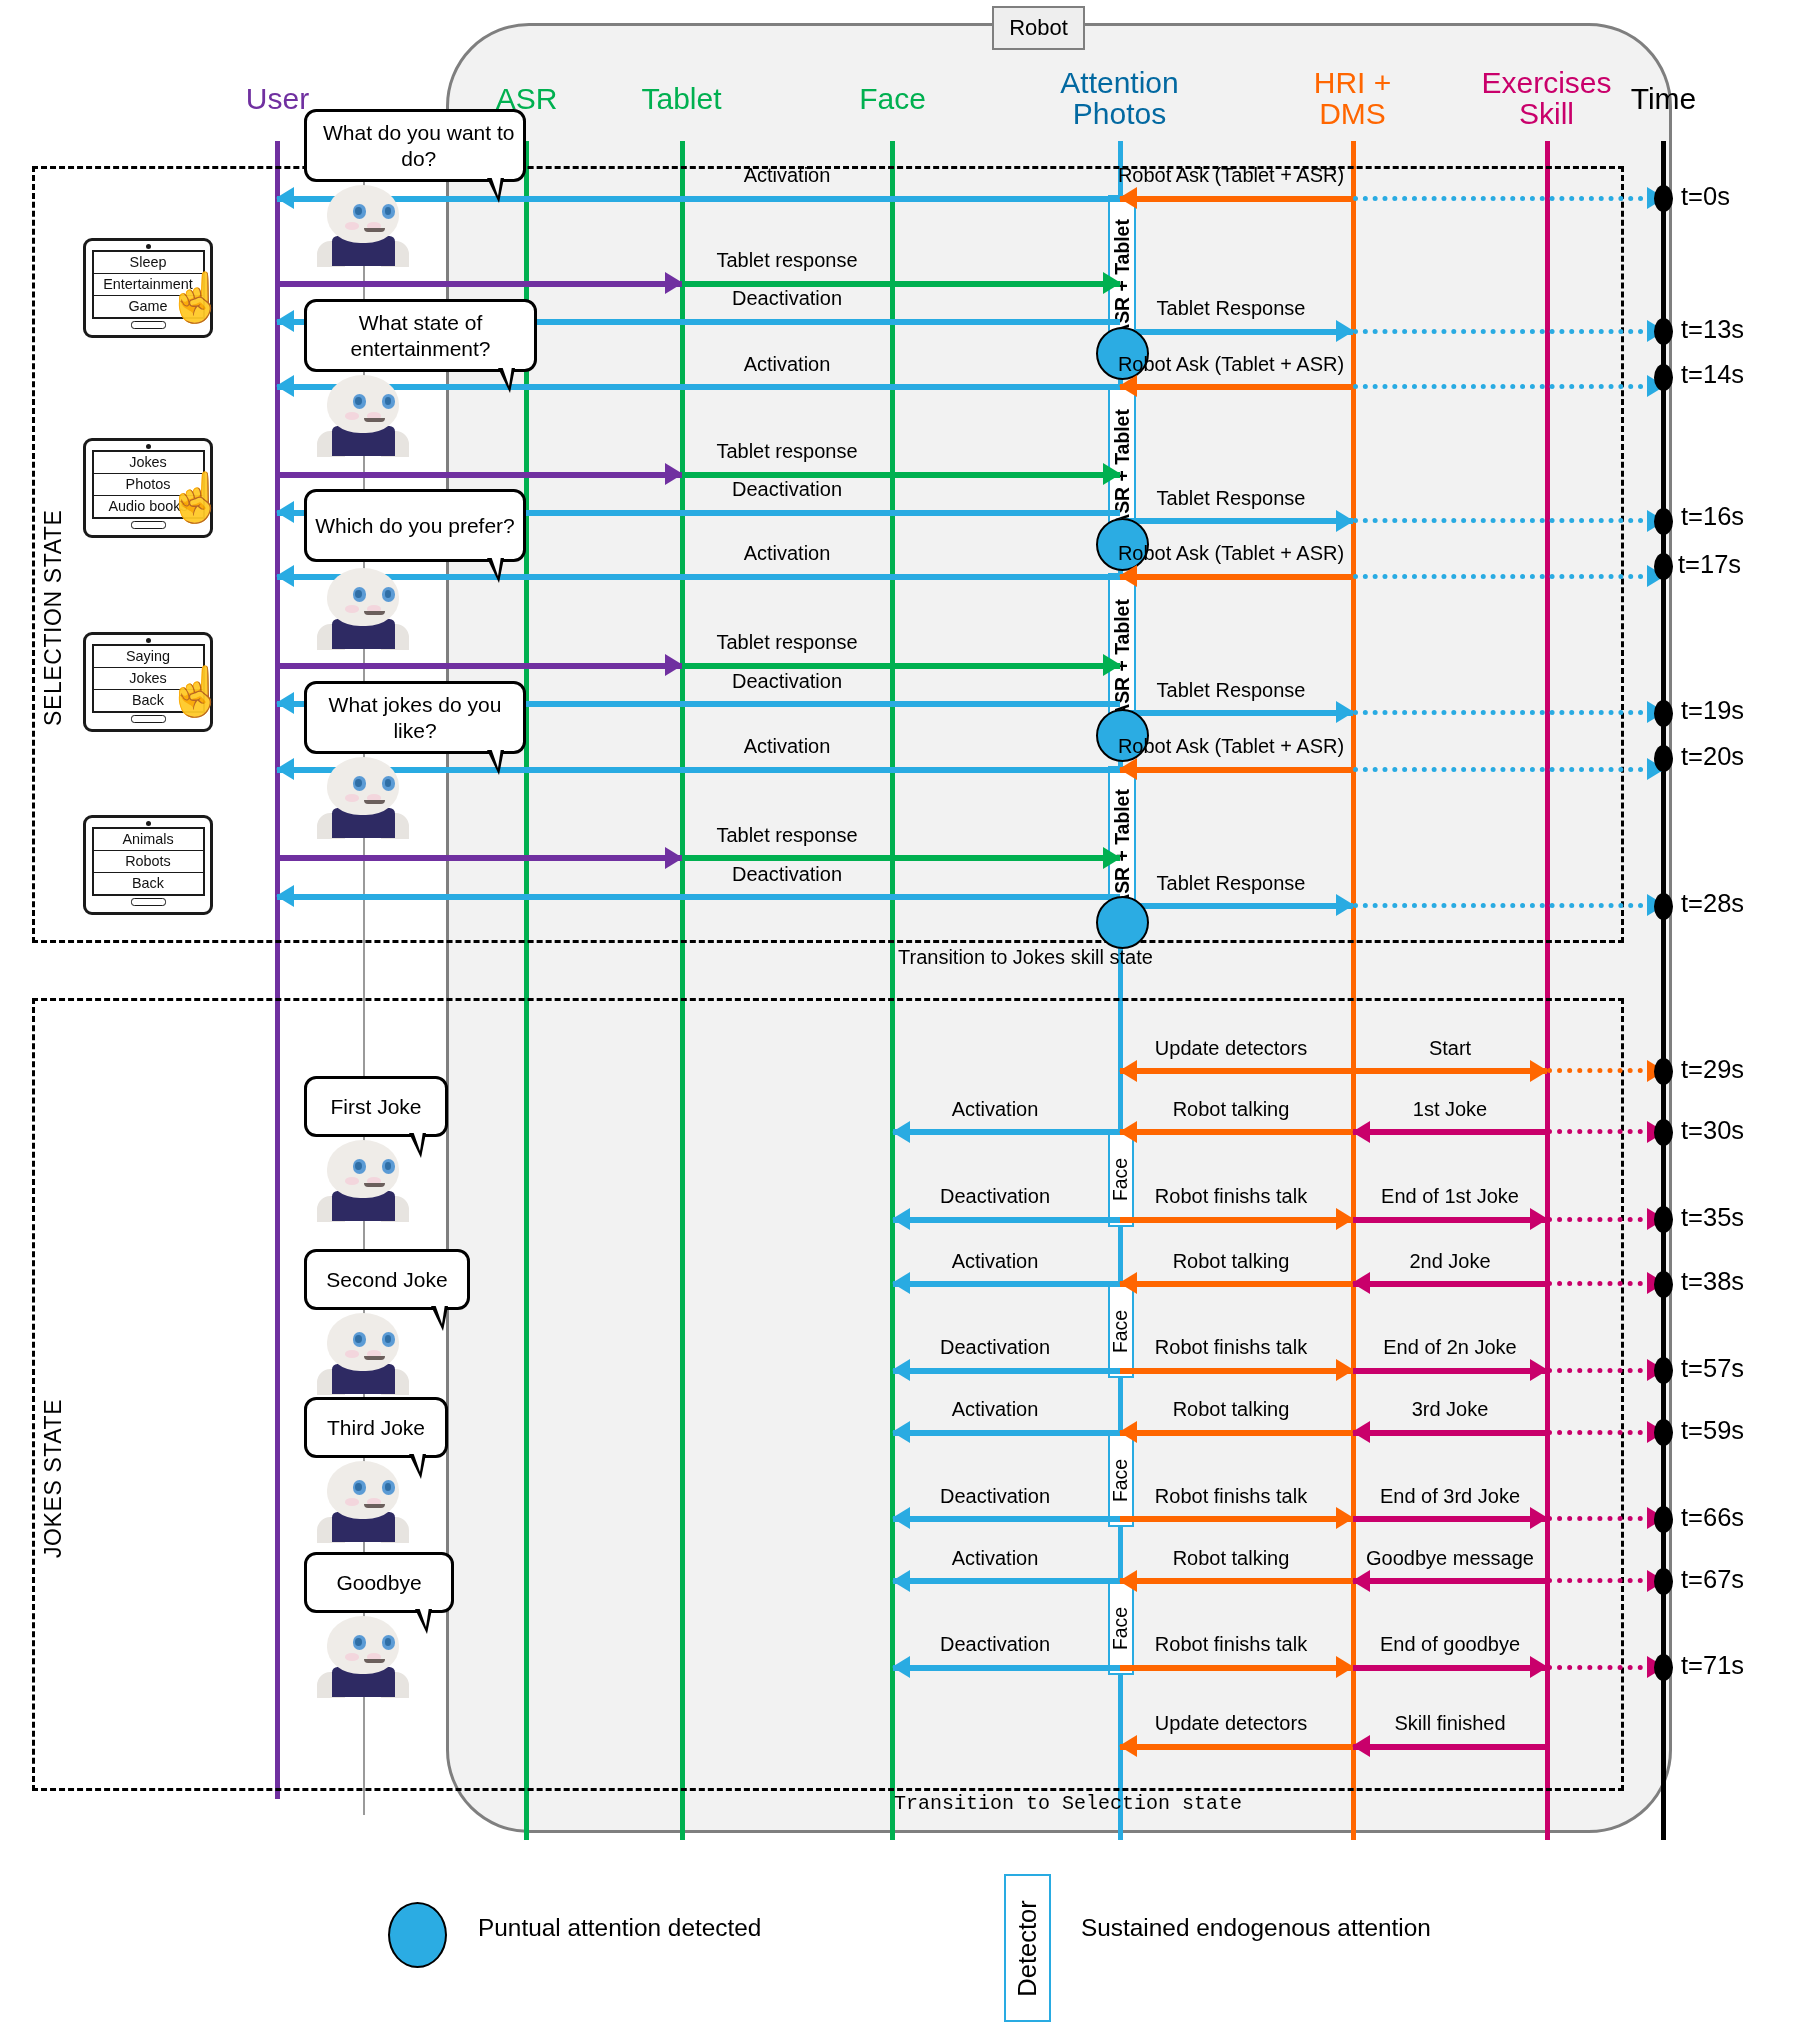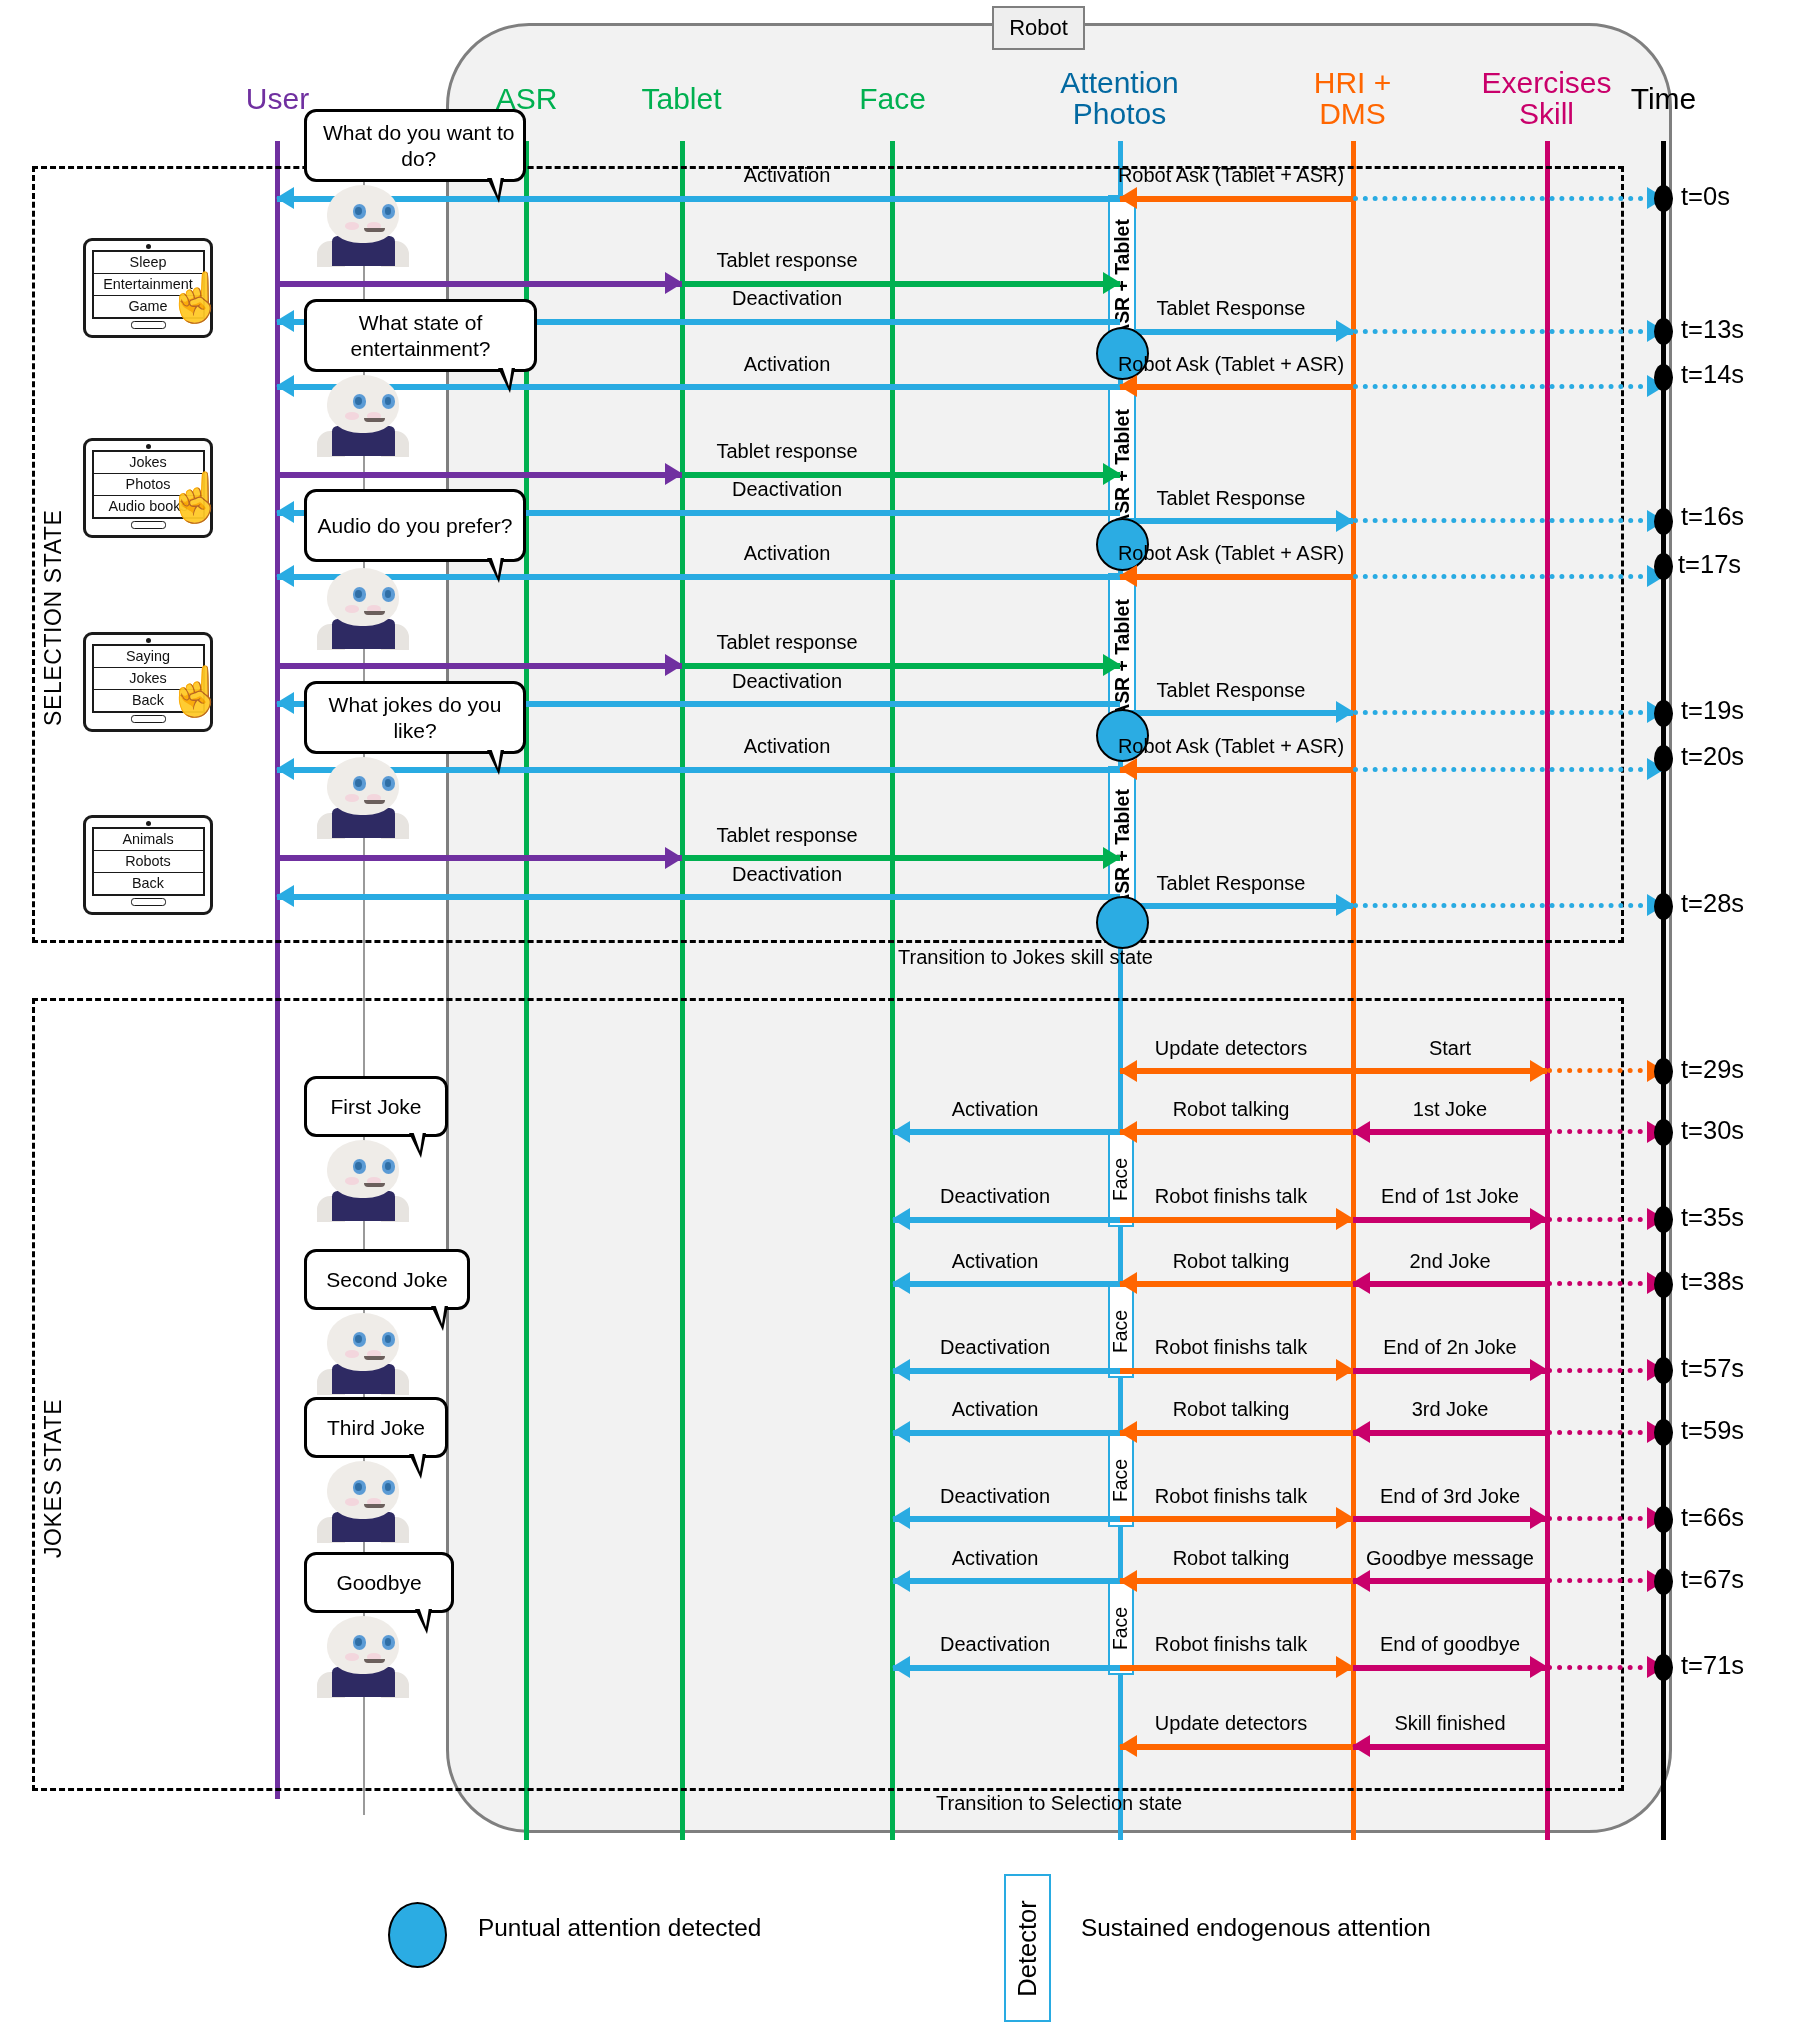--- a/index.html
+++ b/index.html
@@ -126,21 +126,21 @@
       <div class="abs" style="left:363px;top:141px;width:2.2px;height:1674px;background:#9a9a9a;"></div>
     </div>
 
   <div class="abs stateframe" style="left:32px;top:166px;width:1586px;height:771px;"></div>
   <div class="abs vlabel" style="left:40px;top:726px;">SELECTION STATE</div>
 
   <div class="abs stateframe" style="left:32px;top:998px;width:1586px;height:787px;"></div>
   <div class="abs vlabel" style="left:40px;top:1558px;">JOKES STATE</div>
 
   <div class="abs msglabel" style="left:898px;top:946px;">Transition to Jokes skill state</div>
-  <div class="abs msglabel" style="left:936px;top:1792px;">Transition to Selection state</div>
+  <div class="abs msglabel" style="left:894px;top:1792px;font-family:Liberation Mono, monospace;">Transition to Selection state</div>
 
   <div id="layer-msgs">
       <div class="detbox" style="left:1108px;top:195px;width:24.4px;height:163px;">
         <span>ASR + Tablet</span>
       </div>
       <div class="detbox" style="left:1108px;top:384px;width:24.4px;height:165px;">
         <span>ASR + Tablet</span>
       </div>
       <div class="detbox" style="left:1108px;top:573px;width:24.4px;height:166px;">
         <span>ASR + Tablet</span>
@@ -427,21 +427,21 @@
         <div class="body"></div>
         <div class="face">
           <div class="eye l"></div>
           <div class="eye r"></div>
           <div class="cheek l"></div>
           <div class="cheek r"></div>
           <div class="mouth"></div>
         </div>
       </div>
       <div class="bubble" style="left:304px;top:489px;width:222px;height:73px;">
-        <span>Audio do you prefer?</span>
+        <span>Which do you prefer?</span>
         <div class="tail"></div>
       </div>
       <div class="head" style="left:316px;top:566px;">
         <div class="shl"></div>
         <div class="shr"></div>
         <div class="body"></div>
         <div class="face">
           <div class="eye l"></div>
           <div class="eye r"></div>
           <div class="cheek l"></div>

